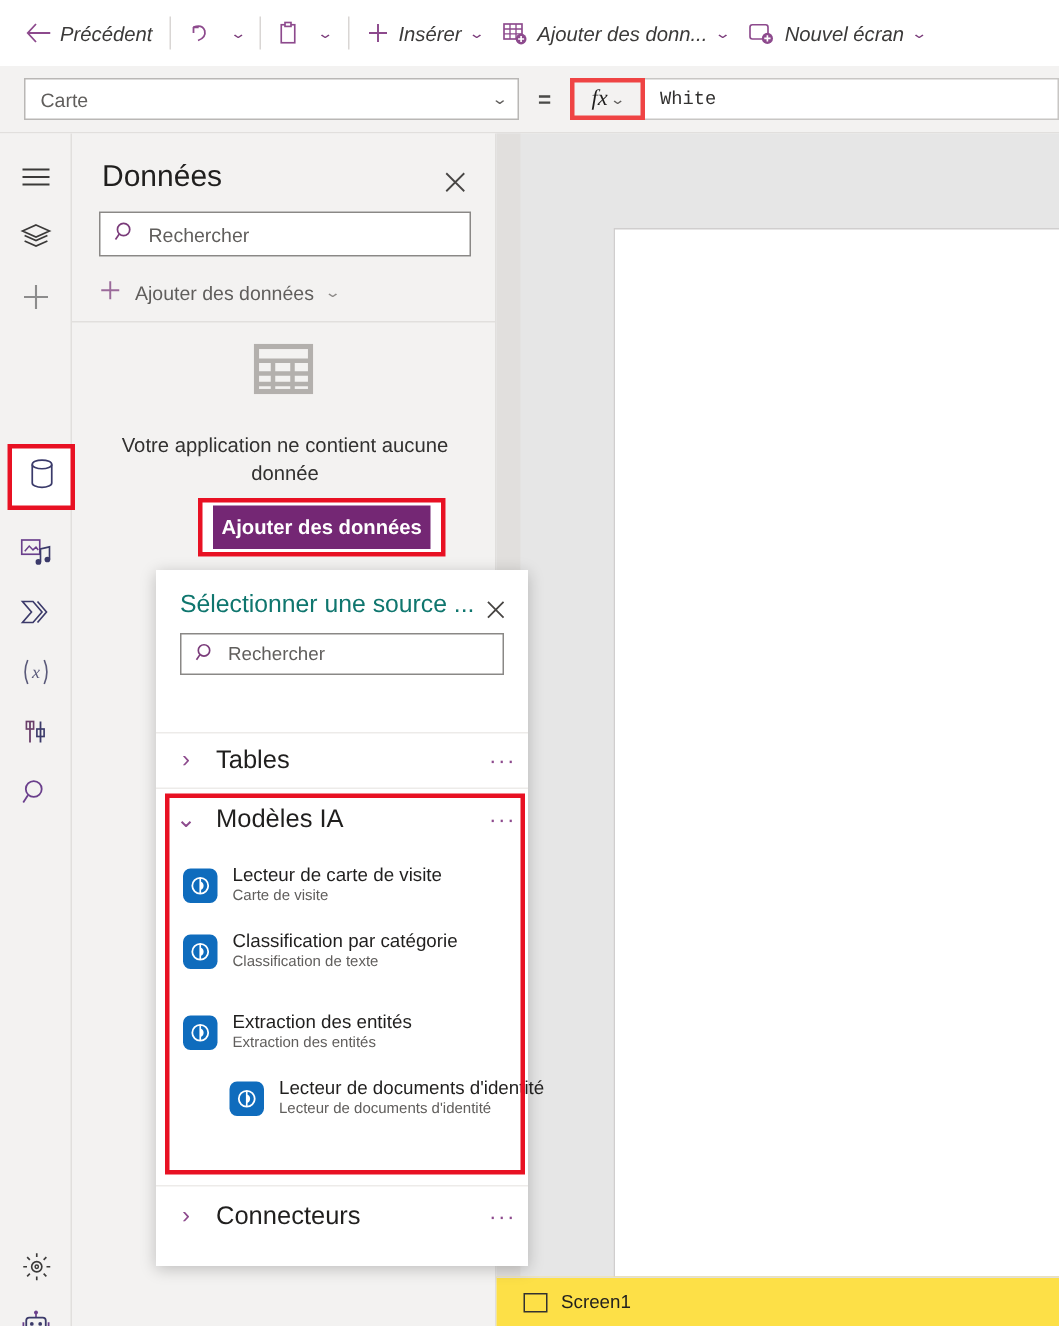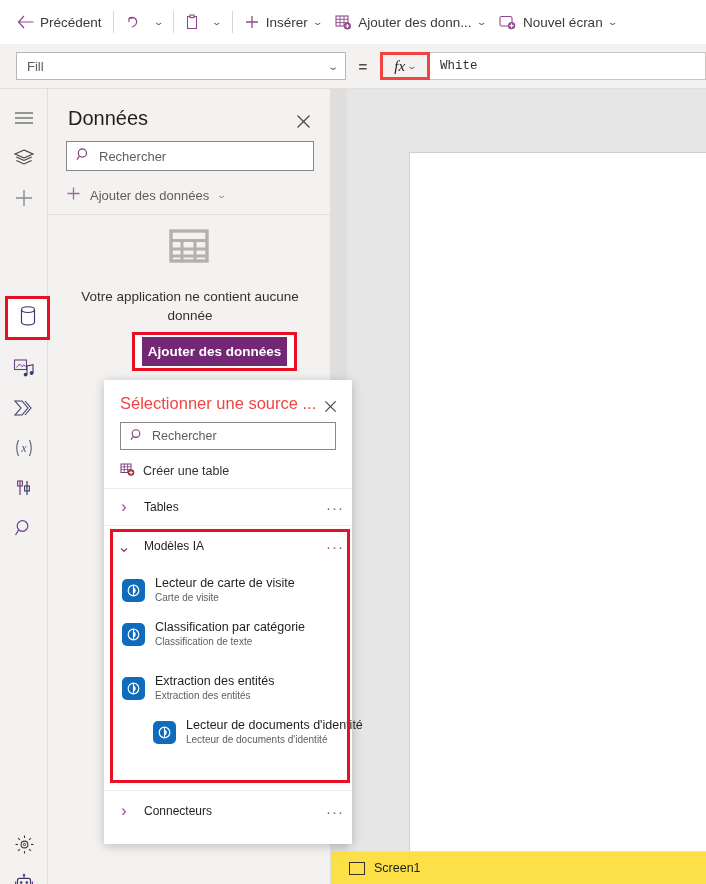--- a/index.html
+++ b/index.html
@@ -15,21 +15,21 @@
   .cmdbar {
     position: absolute; left:0; top:0; width:706px; height:44px;
     background:#ffffff; display:flex; align-items:center;
     padding-left: 10px; gap: 0px; overflow:hidden;
   }
   .cmd-item {
     display:flex; align-items:center; height:32px; padding:0 7px;
     gap:6px; color:#6b2d6b; font-size:13.5px; white-space:nowrap;
     border-radius:2px; cursor:default;
   }
-  .cmd-label { color:#3b3a39; font-size:13.5px; }
+  .cmd-label { color:#3b3a39; font-size:13.5px;font-style:italic; }
   .cmd-sep { width:1px; height:22px; background:#d9d6d4; margin:0 4px; }
   .chev { font-size:9px; color:#7a3b7a; line-height:1; transform: scaleX(1.5); }
   .ico { display:inline-block; line-height:0; }
 
   
   .fbar {
     position:absolute; left:0; top:44px; width:706px; height:45px;
     background:#f3f2f1; display:flex; align-items:center;
     padding: 0 0 0 16px; gap:0; border-bottom:1px solid #e1dfdd;
   }
@@ -104,39 +104,39 @@
   .add-data-btn {
     width:145px; height:29px; background:#742774; color:#ffffff;
     font-size:13.5px; font-weight:600; display:flex; align-items:center; justify-content:center;
   }
 
   
   .flyout {
     position:absolute; left:104px; top:380px; width:248px; height:464px;
     background:#ffffff; box-shadow: 0 2px 10px rgba(0,0,0,.22); z-index:8;
   }
-  .fl-title { position:absolute; left:16px; top:14px; font-size:16.5px; color:#ef4444; }
+  .fl-title { position:absolute; left:16px; top:14px; font-size:16.5px; color:#0f766e; }
   .fl-close { position:absolute; right:10px; top:14px; width:24px; height:24px;
     display:flex; align-items:center; justify-content:center; color:#484644; }
   .fl-search {
     position:absolute; left:16px; top:42px; width:216px; height:28px;
     background:#ffffff; border:1px solid #8a8886; display:flex; align-items:center;
     padding-left:9px; gap:8px;
   }
   .fl-search span { font-size:12.5px; color:#605e5c; }
   .fl-create {
     position:absolute; left:16px; top:79px; height:24px; display:flex; align-items:center; gap:8px;
     font-size:12.5px; color:#323130;
   }
   .fl-div { position:absolute; left:0; width:248px; height:1px; background:#edebe9; }
   .fl-row {
     position:absolute; left:0; width:248px; height:34px; display:flex; align-items:center;
   }
   .fl-row .caret { width:40px; display:flex; align-items:center; justify-content:center; color:#8d4a8d; }
-  .fl-row .name { font-size:12px; color:#201f1e; flex:1; }
+  .fl-row .name { font-size:17px; color:#201f1e; flex:1; }
   .fl-row .dots { width:34px; text-align:center; color:#8d4a8d; font-size:15px; letter-spacing:1px; }
   .ai-box {
     position:absolute; left:110px; top:529px; width:240px; height:254px;
     border:3px solid #e81123; z-index:9; pointer-events:none;
   }
   .model-item {
     position:absolute; left:0; width:248px; height:44px; display:flex; align-items:center;
     padding-left:18px; gap:10px;
   }
   .model-ico {
@@ -247,21 +247,21 @@
           <path d="M12.6 9.5 V13.7 M10.5 11.6 H14.7" stroke="#fff" stroke-width="1.1"></path>
         </svg>
       </span>
       <span class="cmd-label">Nouvel écran</span>
       <span class="chev">⌄</span>
     </div>
   </div>
 
   <div class="fbar">
     <div class="prop-select">
-      <span>Fill</span>
+      <span>Carte</span>
       <span class="chev2">⌄</span>
     </div>
     <div class="eq">=</div>
     <div class="fx-btn">
       <i>fx</i>
       <span class="chev2">⌄</span>
     </div>
     <div class="formula-input">
       <span>White</span>
     </div>
@@ -438,31 +438,20 @@
     <div class="fl-search">
       <span>
         <svg width="14" height="14" viewBox="0 0 14 14">
           <circle cx="6" cy="5.6" r="3.8" stroke="#7a3b7a" stroke-width="1.1" fill="none"></circle>
           <path d="M3.2 8.6 L1 11.8" stroke="#7a3b7a" stroke-width="1.1"></path>
         </svg>
       </span>
       <span>Rechercher</span>
     </div>
 
-    <div class="fl-create">
-      <span>
-        <svg width="15" height="15" viewBox="0 0 15 15">
-          <rect x="1" y="2" width="10" height="8.5" stroke="#7a3b7a" stroke-width="1" fill="none"></rect>
-          <path d="M1 4.8 H11 M1 7.6 H11 M4.3 2 V10.5 M7.6 2 V10.5" stroke="#7a3b7a" stroke-width=".8"></path>
-          <circle cx="11" cy="10.6" r="3.3" fill="#a4373a"></circle>
-          <path d="M11 8.8 V12.4 M9.2 10.6 H12.8" stroke="#fff" stroke-width="1"></path>
-        </svg>
-      </span>
-      <span>Créer une table</span>
-    </div>
 
     <div class="fl-div" style="top:108px;"></div>
 
     <div class="fl-row" style="top:110px;">
       <span class="caret">›</span>
       <span class="name">Tables</span>
       <span class="dots">···</span>
     </div>
 
     <div class="fl-div" style="top:145px;"></div>

